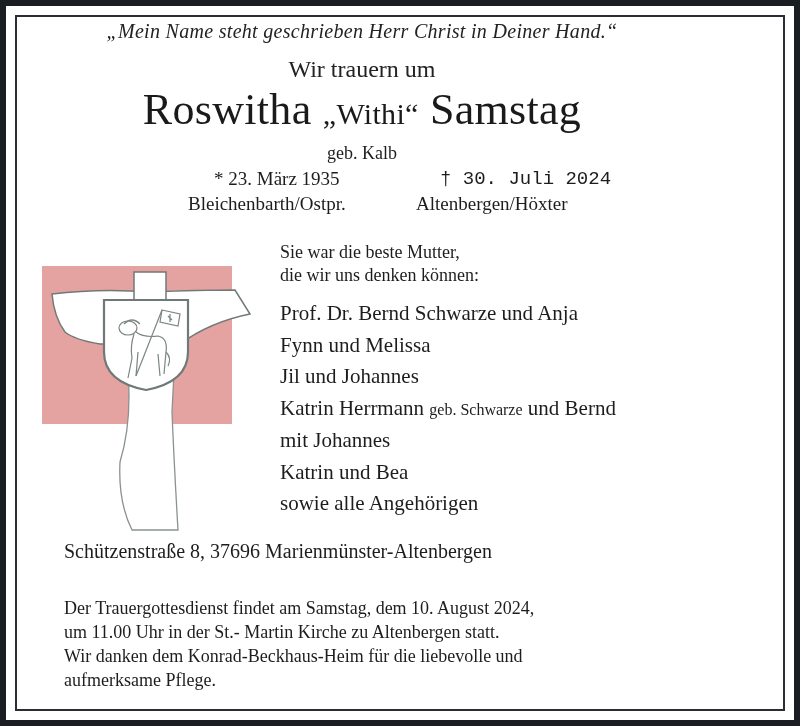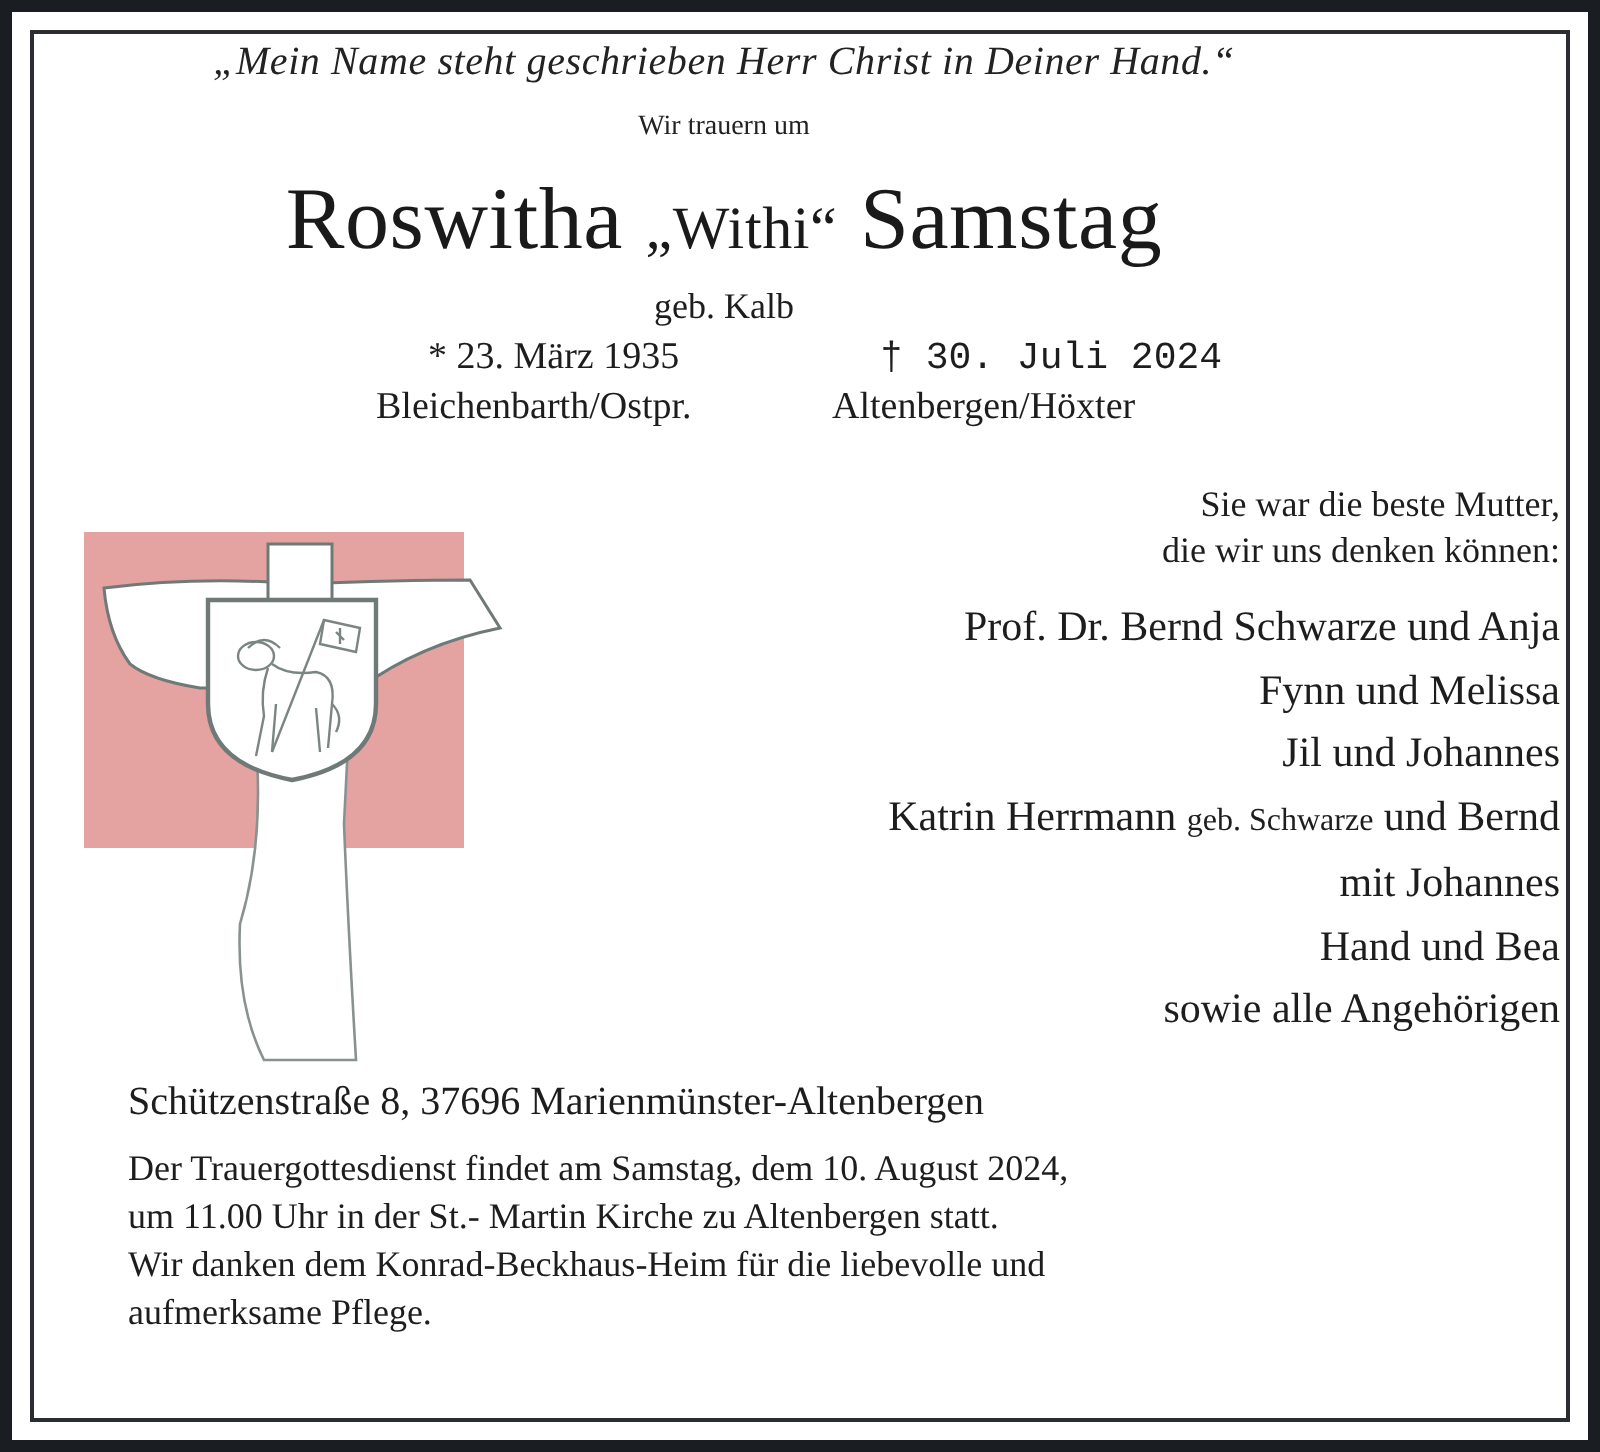--- a/index.html
+++ b/index.html
@@ -1,34 +1,34 @@
 <!DOCTYPE html>
 <html><head>
 <meta charset="utf-8">
 <style>
   html, body { margin: 0; padding: 0; background: #ffffff; }
   body { width: 800px; height: 726px; position: relative; overflow: hidden; font-family: "Liberation Serif", "DejaVu Serif", serif; color: #1d1d1d; }
   .frame-outer { position: absolute; left: 0; top: 0; width: 800px; height: 726px; box-sizing: border-box; border: 6px solid #1a1e22; background: #ffffff; }
   .frame-inner { position: absolute; left: 9px; top: 9px; right: 9px; bottom: 9px; border: 2px solid #2a2e32; }
   .center { position: absolute; left: 0; width: 724px; text-align: center; white-space: nowrap; }
   .motto { top: 20px; font-size: 20px; font-style: italic; letter-spacing: 0.3px; color: #222; }
-  .intro { top: 56px; font-size: 14px; color: #222; }
+  .intro { top: 56px; font-size: 24px; color: #222; }
   .name { top: 84px; font-size: 44px; letter-spacing: 0.3px; color: #1a1a1a; }
   .name .nick { font-size: 30px; }
   .maiden { top: 143px; font-size: 18px; }
   .dates { position: absolute; top: 168px; left: 0; width: 800px; font-size: 19px; }
   .dates span { position: absolute; white-space: nowrap; }
   .places { position: absolute; top: 193px; left: 0; width: 800px; font-size: 19px; }
   .places span { position: absolute; white-space: nowrap; }
-  .right-col { position: absolute; left: 280px; width: 500px; text-align: right; }
+  .right-col { position: absolute; left: 280px; width: 500px; text-align: left; }
   .tribute { top: 241px; font-size: 18px; line-height: 23px; }
   .family { top: 298px; font-size: 21px; line-height: 31.5px; }
   .family .small { font-size: 16px; }
   .address { position: absolute; left: 64px; top: 540px; font-size: 20px; white-space: nowrap; }
-  .notice { position: absolute; left: 64px; top: 572px; width: 700px; font-size: 18px; line-height: 24px; }
+  .notice { position: absolute; left: 64px; top: 596px; width: 700px; font-size: 18px; line-height: 24px; }
   .notice div { white-space: pre; }
   .emblem { position: absolute; left: 40px; top: 262px; width: 230px; height: 270px; }
 </style>
 </head>
 <body>
 
 <div class="frame-outer">
   <div class="frame-inner"></div>
 </div>
 
@@ -65,21 +65,21 @@
 </div>
 
 <div class="right-col family">
   <div>Prof. Dr. Bernd Schwarze und Anja</div>
   <div>Fynn und Melissa</div>
   <div>Jil und Johannes</div>
   <div>
     <span>Katrin Herrmann </span><span class="small">geb. Schwarze</span><span> und Bernd</span>
   </div>
   <div>mit Johannes</div>
-  <div>Hand und Bea</div>
+  <div>Katrin und Bea</div>
   <div>sowie alle Angehörigen</div>
 </div>
 
 <div class="emblem">
   <svg width="230" height="270" viewBox="0 0 230 270">
     <rect x="2" y="4" width="190" height="158" fill="#e4a3a0"></rect>
 
     <path d="M12 32 Q60 26 110 30 Q160 28 195 28 L210 52 Q170 60 140 82 L60 82 Q35 78 25 70 Q14 55 12 32 Z" fill="#ffffff" stroke="#6f7a78" stroke-width="1.5"></path>
 
     <rect x="94" y="10" width="32" height="28" fill="#ffffff" stroke="#6f7a78" stroke-width="1.5"></rect>

